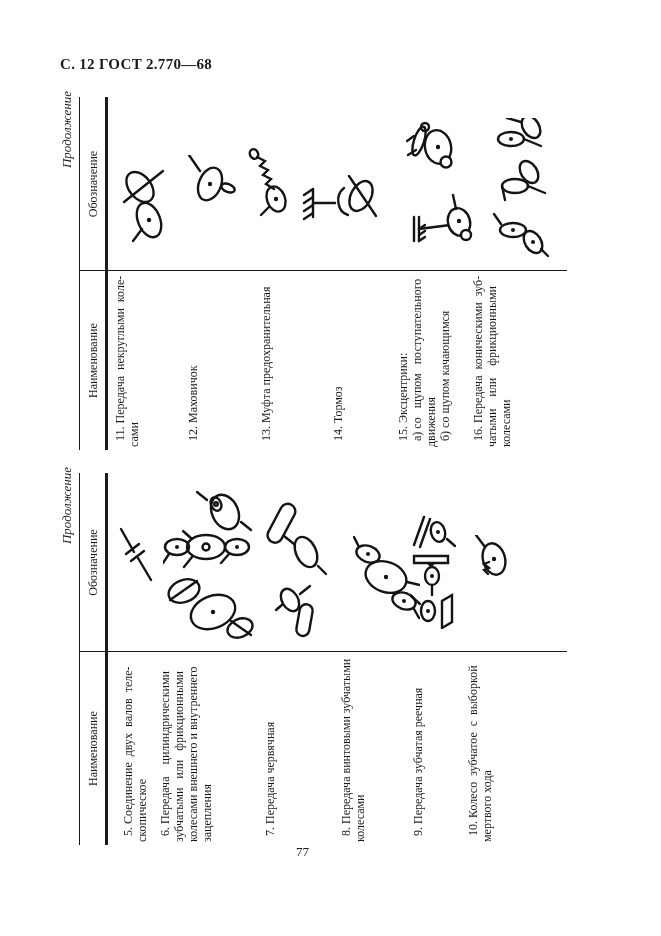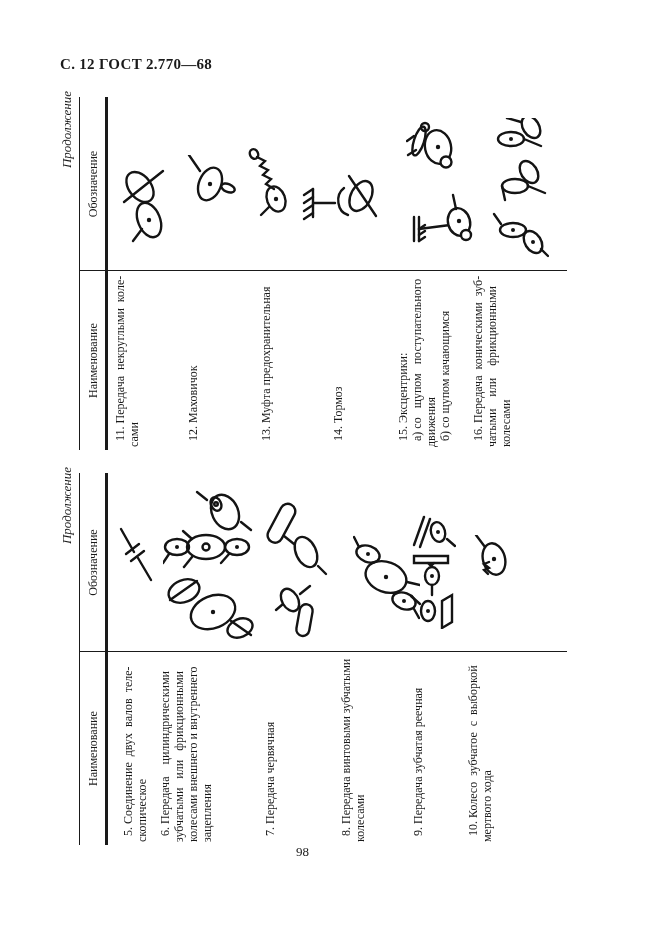--- a/index.html
+++ b/index.html
@@ -263,14 +263,14 @@
         <svg width="50" height="45" viewBox="0 0 50 45">
           <ellipse class="st" cx="26" cy="26" rx="16" ry="11" transform="rotate(-15 26 26)"></ellipse>
           <circle class="dot" cx="26" cy="26" r="2.2"></circle>
           <path class="st" d="M11,20 l4,-4 l2,5 l4,-5 l2,5"></path>
           <line class="st" x1="38" y1="17" x2="50" y2="8"></line>
         </svg>
       </div>
     </div>
   </div>
 
-  <div class="page-number">98</div>
+  <div class="page-number">77</div>
 </div>
 
 </body></html>

